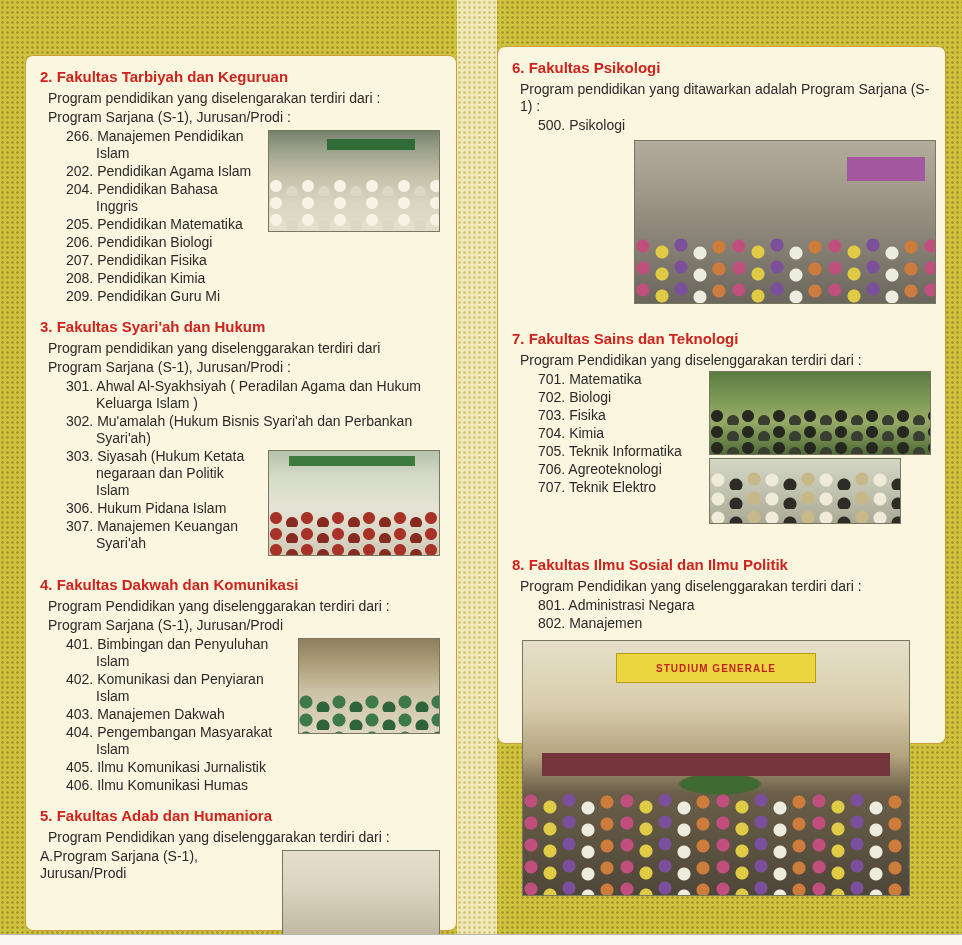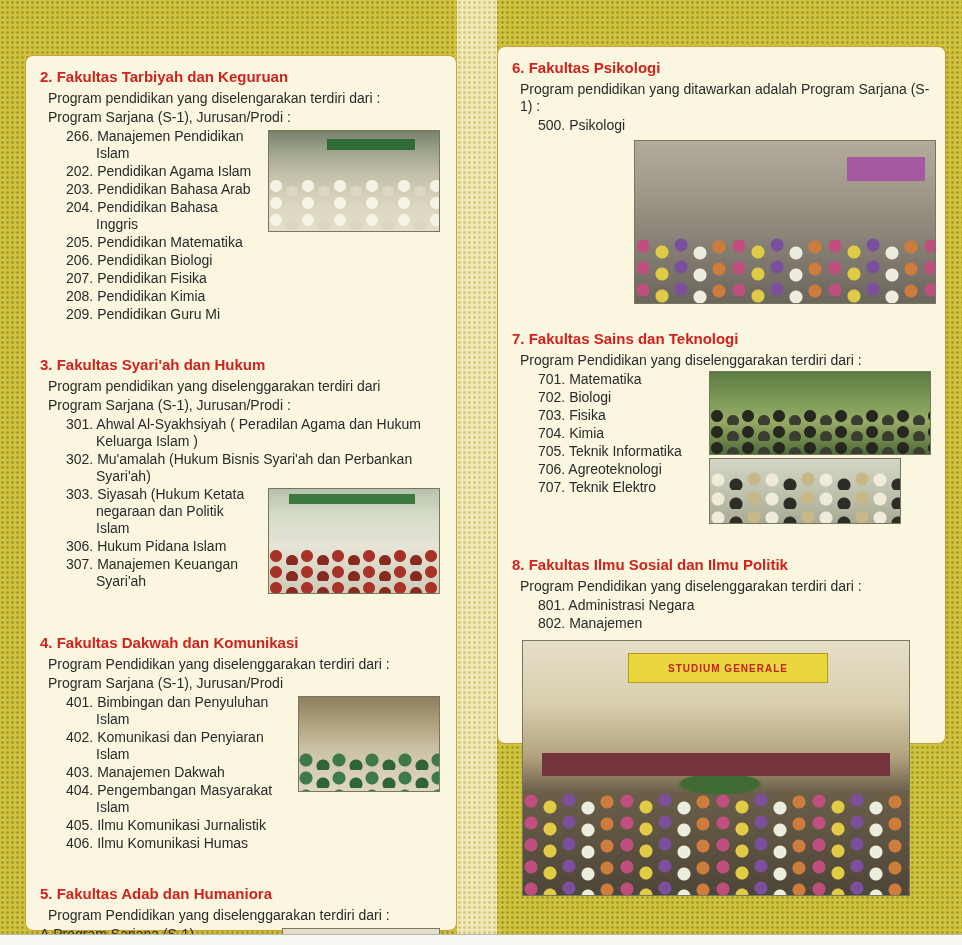--- a/index.html
+++ b/index.html
@@ -28,21 +28,21 @@
   }
   .panel {
     position: absolute; background: #fbf6df;
     border: 1px solid #cf9c3a; border-radius: 8px;
     padding: 12px 14px;
   }
   .panel-left  { left: 25px;  top: 55px; width: 432px; height: 876px; }
   .panel-right { left: 497px; top: 46px; width: 449px; height: 698px; }
 
   .section::after { content: ""; display: block; clear: both; }
-  .panel-left  .section + .section { margin-top: 32px; }
+  .panel-left  .section + .section { margin-top: 12px; }
   .panel-right .section + .section { margin-top: 26px; }
 
   .sec-h { margin: 0 0 5px 0; font-size: 15px; font-weight: bold; color: #cf231d; }
   .intro { margin: 0 0 2px 8px; font-size: 14px; line-height: 17px; }
   .sub   { margin: 2px 0 1px 0; font-size: 14px; line-height: 17px; }
   .list  { margin: 2px 0 0 26px; }
   .item  { font-size: 14px; line-height: 17px; padding-left: 30px; text-indent: -30px; margin-bottom: 1px; }
 
   
   .photo { position: relative; overflow: hidden; border: 1px solid #77775f; background-color: #cfcabb; }
@@ -101,21 +101,21 @@
   .ph-sains1 { width: 222px; height: 84px;
     background: linear-gradient(180deg,#5d7c42 0%,#7e9a57 35%,#97ab66 60%,#4f6b38 100%); }
   .ph-sains2 { width: 192px; height: 66px; margin-top: 3px;
     background: linear-gradient(180deg,#d3d6c5 0%,#c2c5b1 45%,#a9ab96 100%); }
 
   .ph-fisip { width: 388px; height: 256px; margin: 8px 0 0 10px;
     background: linear-gradient(180deg,#e6dfc8 0%,#d8cead 25%,#b5a480 45%,#6a5e48 60%,#4e4639 100%); }
   .fisip-banner { top: 12px; left: 24%; width: 52%; height: 30px;
     background: #ecd63f; border: 1px solid #b59a1d;
     color: #c2231b; font-weight: bold; font-size: 10px; text-align: right;
-    display: flex; align-items: center; justify-content: center; letter-spacing: 1px; margin-left: 12px; }
+    display: flex; align-items: center; justify-content: center; letter-spacing: 1px; }
   .fisip-table { position: absolute; top: 44%; left: 5%; width: 90%; height: 9%; background: #73343c; }
   .fisip-plants { position: absolute; top: 51%; left: 38%; width: 100px; height: 26px;
     background: radial-gradient(ellipse at center, #3f6b33 55%, rgba(0,0,0,0) 60%); }
 </style>
 </head>
 <body>
 
 <div class="page">
   <div class="fold"></div>
 
@@ -125,21 +125,20 @@
       <h3 class="sec-h"><span>2.</span> <span>Fakultas Tarbiyah dan Keguruan</span></h3>
       <p class="intro">Program pendidikan yang diselengarakan terdiri dari :</p>
       <p class="intro">Program Sarjana (S-1), Jurusan/Prodi :</p>
       <div class="list">
         <div class="photo ph-tarbiyah float-right">
           <div class="ph-band"></div>
           <div class="ph-crowd crowd-white"></div>
         </div>
         <div class="item">266. Manajemen Pendidikan Islam</div>
         <div class="item">202. Pendidikan Agama Islam</div>
-        <div class="item">203. Pendidikan Bahasa Arab</div>
         <div class="item">204. Pendidikan Bahasa Inggris</div>
         <div class="item">205. Pendidikan Matematika</div>
         <div class="item">206. Pendidikan Biologi</div>
         <div class="item">207. Pendidikan Fisika</div>
         <div class="item">208. Pendidikan Kimia</div>
         <div class="item">209. Pendidikan Guru Mi</div>
       </div>
     </div>
 
     <div class="section">

